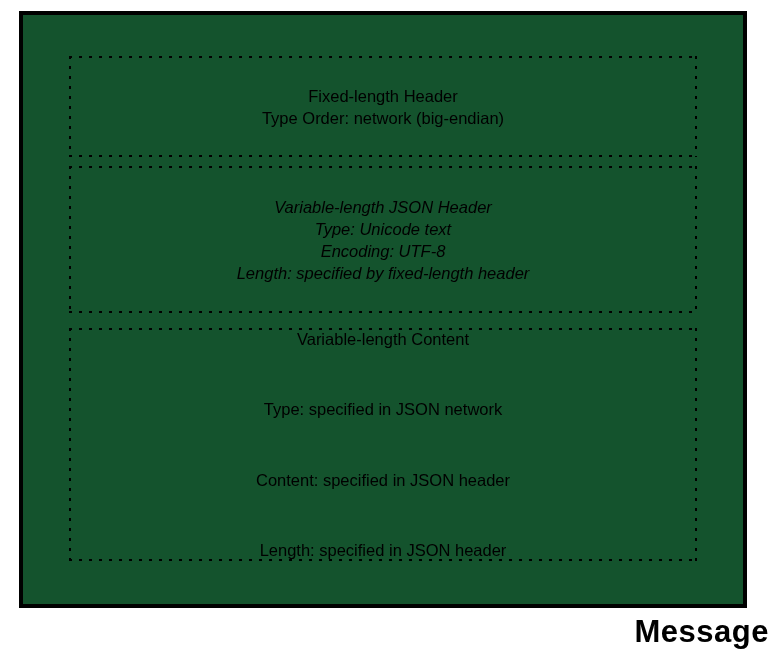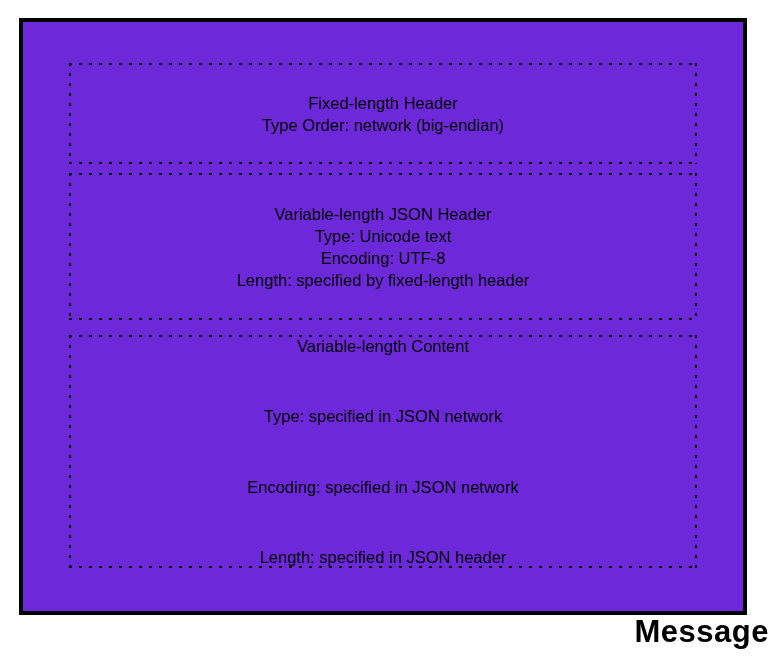--- a/index.html
+++ b/index.html
@@ -12,26 +12,26 @@
     width: 769px;
     height: 672px;
     background: #ffffff;
     font-family: "Liberation Sans", sans-serif;
     color: #000000;
     overflow: hidden;
   }
   .outer-box {
     position: absolute;
     left: 19px;
-    top: 18px;
+    top: 11px;
     width: 728px;
     height: 597px;
     border: 4px solid #000000;
     box-sizing: border-box;
-    background: #6d28d9;
+    background: #14532d;
   }
   .dotted-box {
     position: absolute;
     left: 46px;
     width: 628px;
     box-sizing: border-box;
     display: flex;
     flex-direction: column;
     justify-content: center;
     text-align: center;
@@ -39,21 +39,21 @@
     background-image:
       repeating-linear-gradient(to right,  #000 0 3px, transparent 3px 10px),
       repeating-linear-gradient(to right,  #000 0 3px, transparent 3px 10px),
       repeating-linear-gradient(to bottom, #000 0 3px, transparent 3px 10px),
       repeating-linear-gradient(to bottom, #000 0 3px, transparent 3px 10px);
     background-position: 0 0, 0 100%, 0 0, 100% 0;
     background-size: 100% 2px, 100% 2px, 2px 100%, 2px 100%;
     background-repeat: no-repeat;
   }
   .box-1 { top: 41px;  height: 101px; }
-  .box-2 { top: 151px; height: 147px; }
+  .box-2 { top: 151px; height: 147px; font-style: italic; }
   .box-3 { top: 313px; height: 233px; justify-content: space-between; }
   .line {
     font-size: 16.5px;
     line-height: 22px;
     white-space: nowrap;
   }
   .diagram-title {
     position: absolute;
     left: 0;
     right: 0;
@@ -79,21 +79,21 @@
     <div class="dotted-box box-2">
       <div class="line">Variable-length JSON Header</div>
       <div class="line">Type: Unicode text</div>
       <div class="line">Encoding: UTF-8</div>
       <div class="line">Length: specified by fixed-length header</div>
     </div>
 
     <div class="dotted-box box-3">
       <div class="line">Variable-length Content</div>
       <div class="line">Type: specified in JSON network</div>
-      <div class="line">Encoding: specified in JSON network</div>
+      <div class="line">Content: specified in JSON header</div>
       <div class="line">Length: specified in JSON header</div>
     </div>
 
   </div>
 
   <div class="diagram-title">Message</div>
 
 </div>
 
 </body></html>

